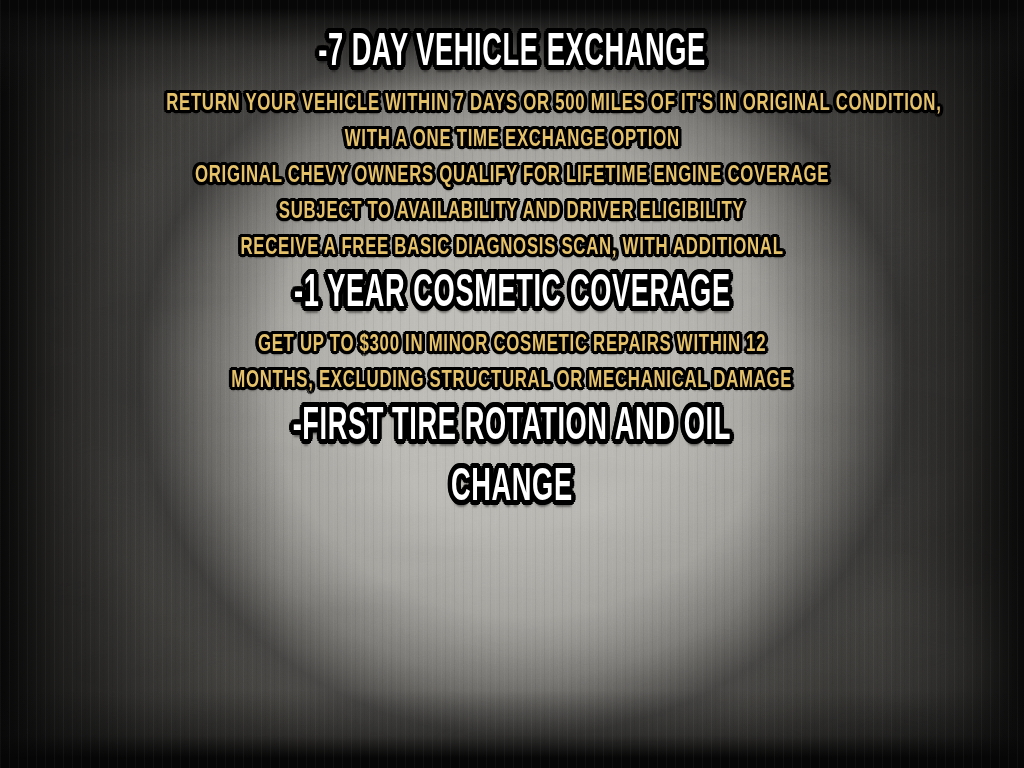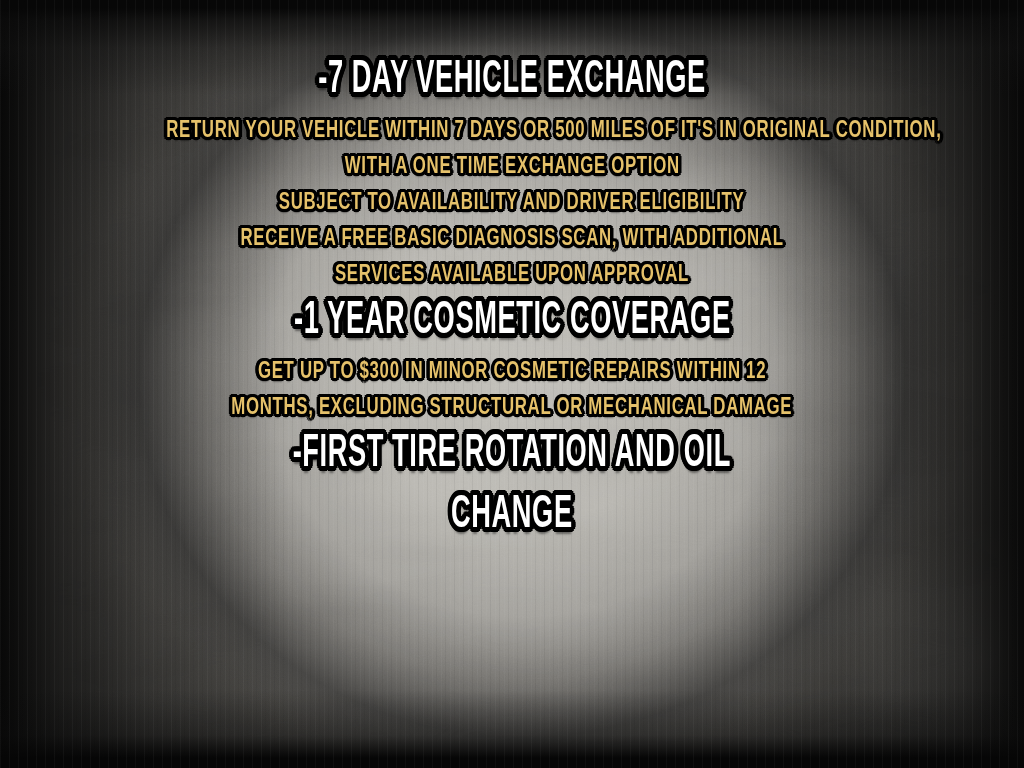--- a/index.html
+++ b/index.html
@@ -59,21 +59,21 @@
     position: absolute;
     inset: 0;
     width: 100%;
     height: 100%;
     pointer-events: none;
   }
 
   .content {
     position: absolute;
     inset: 0;
-    padding-top: 51px;
+    padding-top: 24px;
     text-align: center;
     z-index: 2;
   }
 
   .h-line {
     line-height: 50px;
     white-space: nowrap;
   }
   .h-line > span {
     display: inline-block;
@@ -133,32 +133,32 @@
   <div class="content" id="sections-root">
       <section>
   <div class="h-line"><span>-7 DAY VEHICLE EXCHANGE</span></div>
 
   <div class="d-line"><span>RETURN YOUR VEHICLE WITHIN 7 DAYS OR 500 MILES OF IT'S IN ORIGINAL CONDITION,</span></div>
 
   <div class="d-line"><span>WITH A ONE TIME EXCHANGE OPTION</span></div>
 </section>
       <section>
 
+  <div class="d-line"><span>ORIGINAL CHEVY OWNERS QUALIFY FOR LIFETIME ENGINE COVERAGE</span></div>
 
 </section>
       <section>
 
 
   <div class="d-line"><span>SUBJECT TO AVAILABILITY AND DRIVER ELIGIBILITY</span></div>
 </section>
       <section>
 
   <div class="d-line"><span>RECEIVE A FREE BASIC DIAGNOSIS SCAN, WITH ADDITIONAL</span></div>
 
-  <div class="d-line"><span>SERVICES AVAILABLE UPON APPROVAL</span></div>
 </section>
       <section>
   <div class="h-line"><span>-1 YEAR COSMETIC COVERAGE</span></div>
 
   <div class="d-line"><span>GET UP TO $300 IN MINOR COSMETIC REPAIRS WITHIN 12</span></div>
 
   <div class="d-line"><span>MONTHS, EXCLUDING STRUCTURAL OR MECHANICAL DAMAGE</span></div>
 </section>
       <section>
   <div class="h-line"><span>-FIRST TIRE ROTATION AND OIL</span></div>

